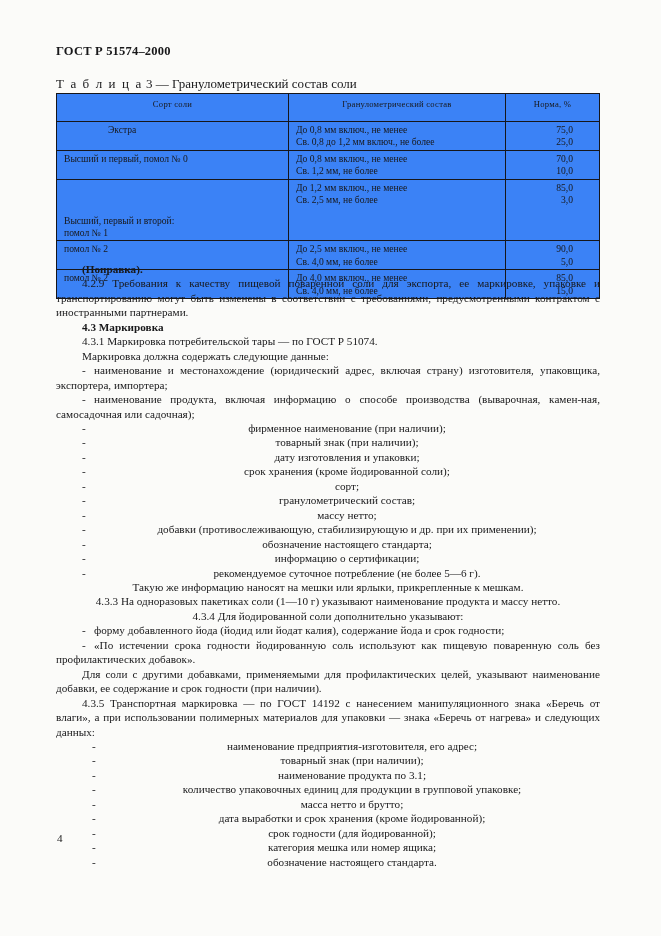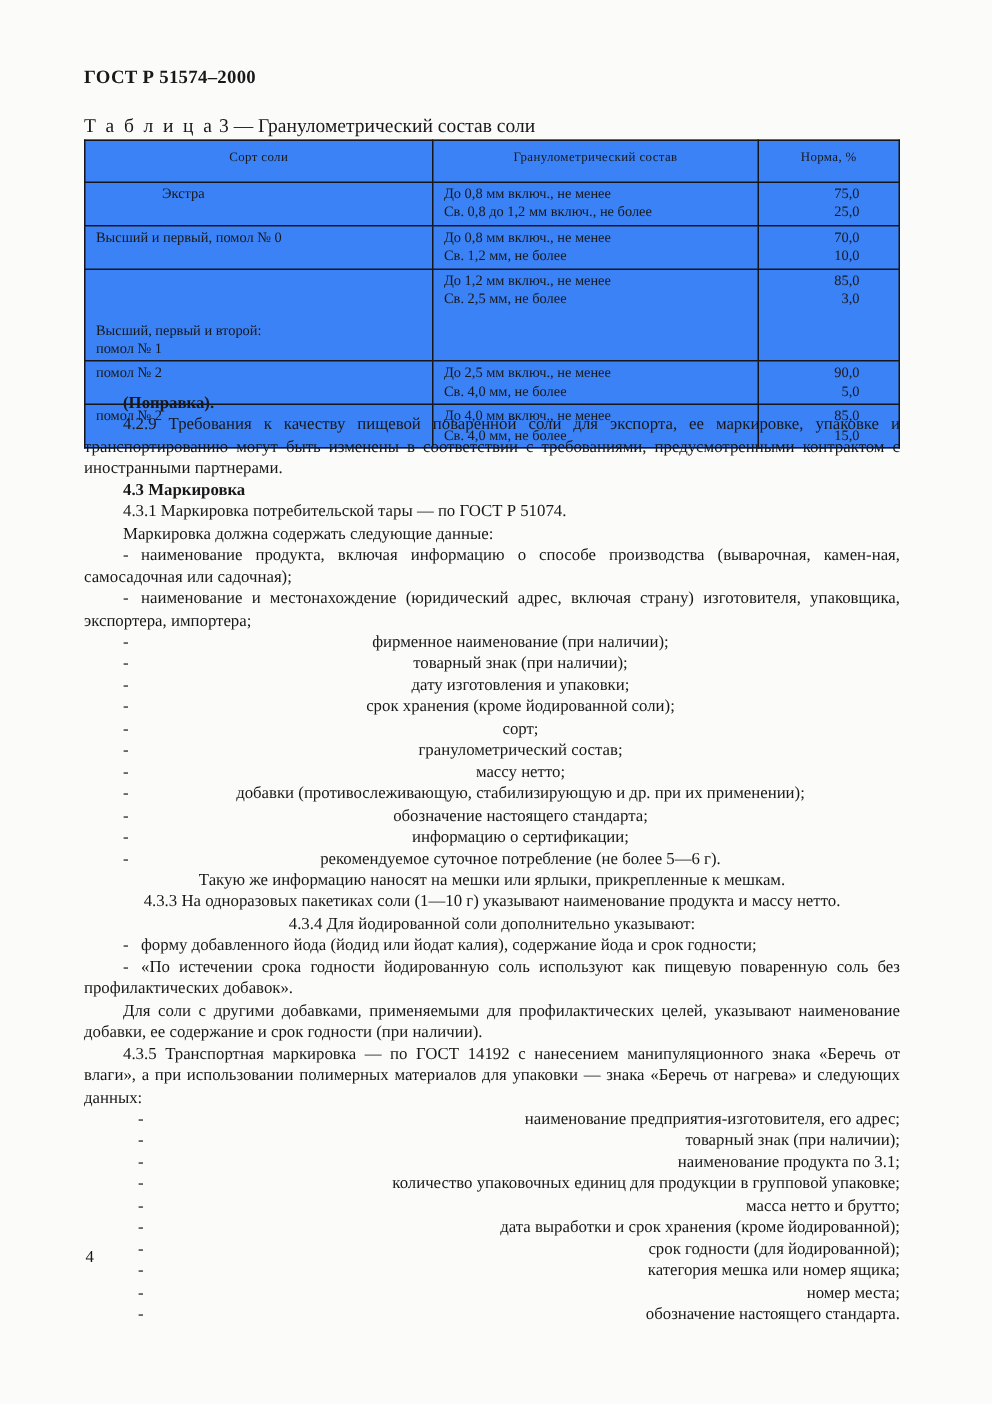--- a/index.html
+++ b/index.html
@@ -140,21 +140,21 @@
     text-align: justify;
     text-indent: 0;
     padding-left: 0;
   }
   p.bullet-just .dash {
     display: inline-block;
     width: 38px;
     text-indent: 26px;
   }
   p.bullet-deep {
-    text-align: right;
+    text-align: center;
     text-indent: 0;
     padding-left: 48px;
     position: relative;
   }
   p.bullet-deep::before {
     content: "-";
     position: absolute;
     left: 36px;
     top: 0;
   }
@@ -297,22 +297,22 @@
 
     <p class="just">4.2.9  Требования к качеству пищевой поваренной соли для экспорта, ее маркировке, упаковке и транспортированию могут быть изменены в соответствии с требованиями, предусмотренными контрактом с иностранными партнерами.</p>
 
     <p class="bold-head">4.3  Маркировка</p>
 
     <p class="plain">4.3.1  Маркировка потребительской тары — по ГОСТ Р 51074.</p>
 
     <p class="plain">Маркировка должна содержать следующие данные:</p>
 
     <div id="marking-list">
+        <p class="bullet-just" style="text-align: justify;"><span class="dash">-</span><span>наименование и местонахождение (юридический адрес, включая страну) изготовителя, упаковщика, экспортера, импортера;</span></p>
         <p class="bullet-just" style="text-align: justify;"><span class="dash">-</span><span>наименование продукта, включая информацию о способе производства (выварочная, камен-ная, самосадочная или садочная);</span></p>
-        <p class="bullet-just" style="text-align: justify;"><span class="dash">-</span><span>наименование и местонахождение (юридический адрес, включая страну) изготовителя, упаковщика, экспортера, импортера;</span></p>
         <p class="bullet"><span>фирменное наименование (при наличии);</span></p>
         <p class="bullet"><span>товарный знак (при наличии);</span></p>
         <p class="bullet"><span>дату изготовления и упаковки;</span></p>
         <p class="bullet"><span>срок хранения (кроме йодированной соли);</span></p>
         <p class="bullet"><span>сорт;</span></p>
         <p class="bullet"><span>гранулометрический состав;</span></p>
         <p class="bullet"><span>массу нетто;</span></p>
         <p class="bullet"><span>добавки (противослеживающую, стабилизирующую и др. при их применении);</span></p>
         <p class="bullet"><span>обозначение настоящего стандарта;</span></p>
         <p class="bullet"><span>информацию о сертификации;</span></p>
@@ -336,21 +336,20 @@
 
     <div id="transport-list">
         <p class="bullet-deep"><span>наименование предприятия-изготовителя, его адрес;</span></p>
         <p class="bullet-deep"><span>товарный знак (при наличии);</span></p>
         <p class="bullet-deep"><span>наименование продукта по 3.1;</span></p>
         <p class="bullet-deep"><span>количество упаковочных единиц для продукции в групповой упаковке;</span></p>
         <p class="bullet-deep"><span>масса нетто и брутто;</span></p>
         <p class="bullet-deep"><span>дата выработки и срок хранения (кроме йодированной);</span></p>
         <p class="bullet-deep"><span>срок годности (для йодированной);</span></p>
         <p class="bullet-deep"><span>категория мешка или номер ящика;</span></p>
-        <p class="bullet-deep"><span>номер места;</span></p>
         <p class="bullet-deep"><span>обозначение настоящего стандарта.</span></p>
       </div>
 
   </div>
 
   <div class="page-number">4</div>
 
 </div>
 
 </body></html>

